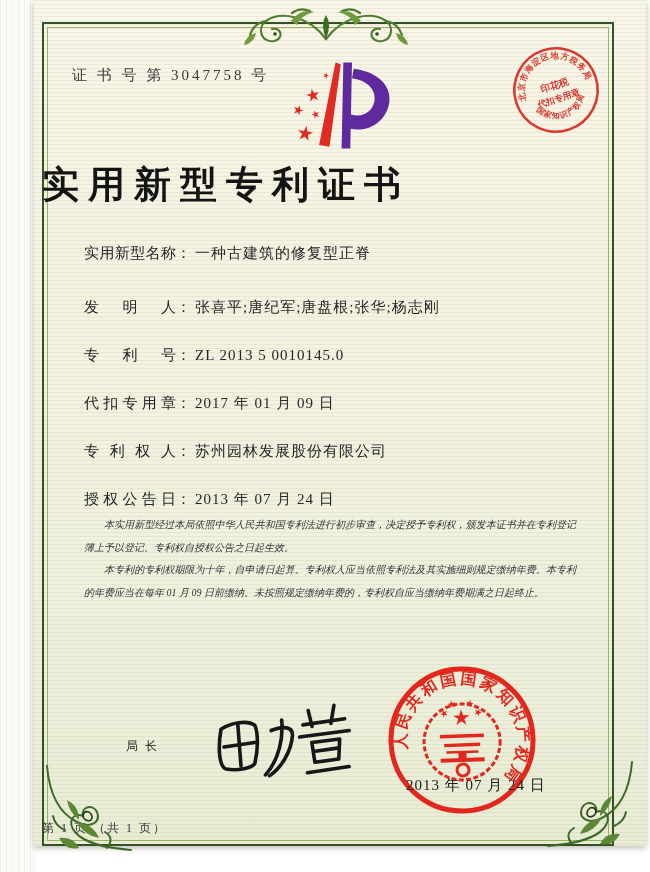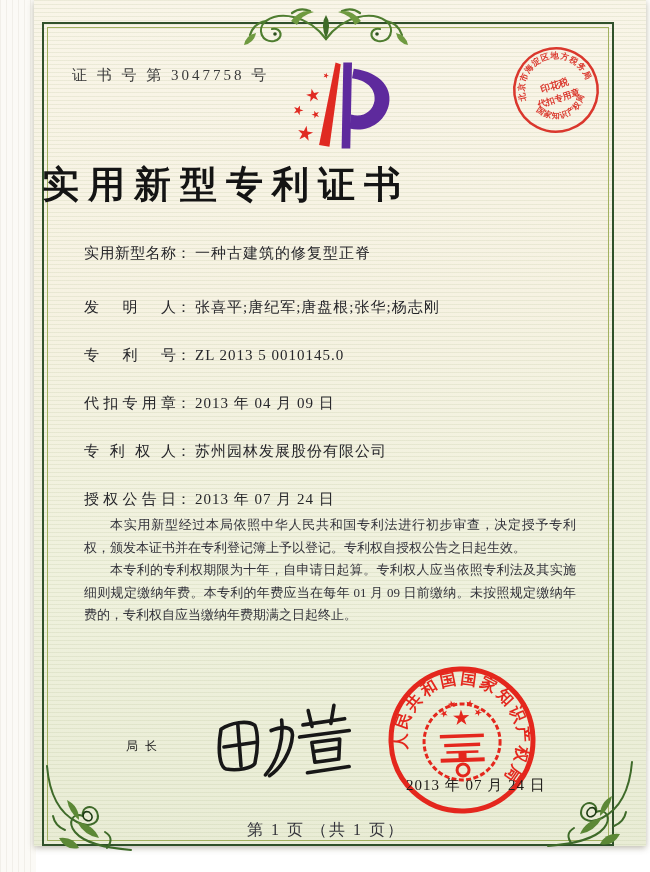--- a/index.html
+++ b/index.html
@@ -46,38 +46,38 @@
   .field-row.first{margin-bottom:32px;}
   .field-label{
     display:inline-block;width:92px;
     text-align:justify;text-align-last:justify;
     vertical-align:top;
   }
   .field-colon{display:inline-block;margin-right:4px;}
   .field-value{letter-spacing:1px;}
   .body-text{
     position:absolute;left:50px;top:514px;width:492px;
-    font-size:13px;line-height:22.5px;color:#33333b;
-    text-align:justify;
+    font-size:10px;line-height:22.5px;color:#33333b;
+    text-align:justify;font-style:italic;
   }
   .body-text p{margin:0;text-indent:2em;}
   .director{
     position:absolute;left:92px;top:738px;
     font-size:12px;letter-spacing:7px;color:#222;
   }
   .signature{position:absolute;left:178px;top:696px;}
   .sr-only{position:absolute;width:1px;height:1px;overflow:hidden;clip:rect(0 0 0 0);white-space:nowrap;}
   .seal{position:absolute;left:348px;top:660px;transform:rotate(-2deg);}
   .seal-date{
     position:absolute;left:372px;top:776px;z-index:5;
     font-size:15px;font-weight:500;color:#1d1b18;letter-spacing:1px;
   }
   .footer{
     position:absolute;left:8px;top:820px;width:568px;
-    text-align:center;font-size:16px;color:#33333a;letter-spacing:2px;
+    font-size:12px;color:#33333a;letter-spacing:2px;
   }
   .ornament-top{position:absolute;left:162px;top:3px;}
   .ornament-br{position:absolute;left:508px;top:756px;}
   .ornament-bl{position:absolute;left:8px;top:760px;transform:scaleX(-1);}
 </style>
 </head>
 <body>
 
 <div class="page">
   <div class="page-edge"></div>
@@ -148,21 +148,21 @@
       <div class="field-row first">
         <span class="field-label">实用新型名称</span><span class="field-colon">：</span><span class="field-value">一种古建筑的修复型正脊</span>
       </div>
       <div class="field-row">
         <span class="field-label">发明人</span><span class="field-colon">：</span><span class="field-value">张喜平;唐纪军;唐盘根;张华;杨志刚</span>
       </div>
       <div class="field-row">
         <span class="field-label">专利号</span><span class="field-colon">：</span><span class="field-value">ZL 2013 5 0010145.0</span>
       </div>
       <div class="field-row">
-        <span class="field-label">代扣专用章</span><span class="field-colon">：</span><span class="field-value">2013 年 04 月 09 日</span>
+        <span class="field-label">代扣专用章</span><span class="field-colon">：</span><span class="field-value">2017 年 01 月 09 日</span>
       </div>
       <div class="field-row">
         <span class="field-label">专利权人</span><span class="field-colon">：</span><span class="field-value">苏州园林发展股份有限公司</span>
       </div>
       <div class="field-row">
         <span class="field-label">授权公告日</span><span class="field-colon">：</span><span class="field-value">2013 年 07 月 24 日</span>
       </div>
     </div>
 
     <div class="body-text">

